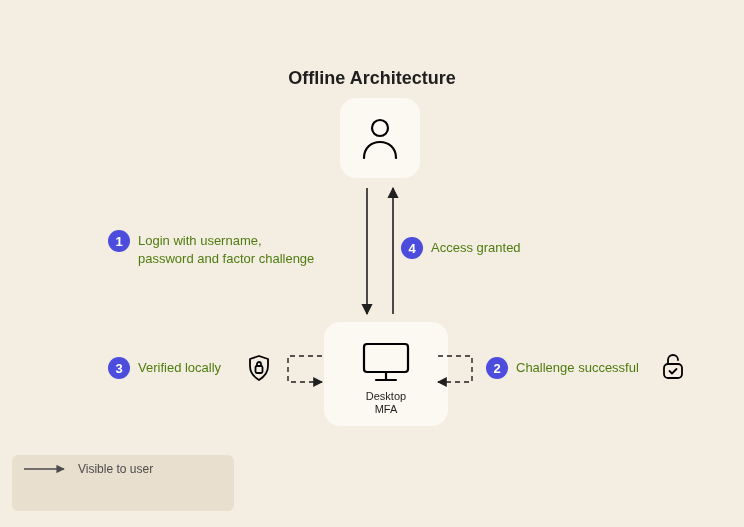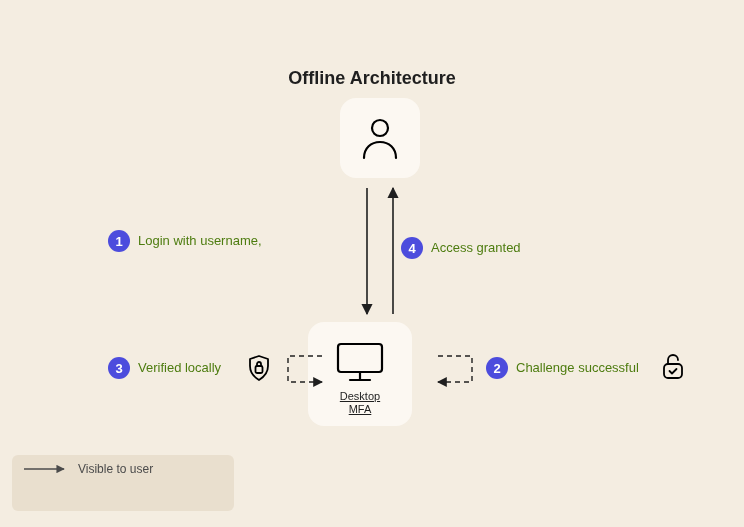--- a/index.html
+++ b/index.html
@@ -19,21 +19,21 @@
     margin-top:36px;
   }
 
   
   .node{
     position:absolute;
     background:#fcf8f2;
     border-radius:16px;
   }
   .node-user{ left:340px; top:98px;  width:80px; height:80px; }
-  .node-desktop{ left:308px; top:322px; width:104px; height:104px;text-decoration:underline; }
+  .node-desktop{ left:324px; top:322px; width:124px; height:104px; }
 
   .node svg{ display:block; margin:auto; }
   .node-user svg{ margin-top:16px; }
   .node-desktop svg{ margin-top:18px; }
   .node-desktop .lbl{
     text-align:center; font-size:11px; line-height:13px; color:#1f1f1f;
     margin-top:6px;
   }
 
   
@@ -95,20 +95,21 @@
   </span>
   <div class="lbl">
     <span>Desktop</span><br>
     <span>MFA</span>
   </div>
 </div>
 
 <div class="badge" style="left:108px;top:230px">1</div>
 <div class="step" style="left:138px;top:232px;width:210px">
   <span>Login with username,</span><br>
+  <span>password and factor challenge</span>
 </div>
 
 <div class="badge" style="left:401px;top:237px">4</div>
 <div class="step" style="left:431px;top:239px">Access granted</div>
 
 <div class="badge" style="left:108px;top:357px">3</div>
 <div class="step" style="left:138px;top:359px">Verified locally</div>
 <span class="mini-icon" style="left:246px;top:354px">
   <svg width="26" height="28" viewBox="0 0 26 28" fill="none" stroke="#000" stroke-width="1.8" stroke-linecap="round" stroke-linejoin="round">
     <path d="M13 2l9 3v7c0 7-4 11-9 14-5-3-9-7-9-14V5l9-3z"></path>

